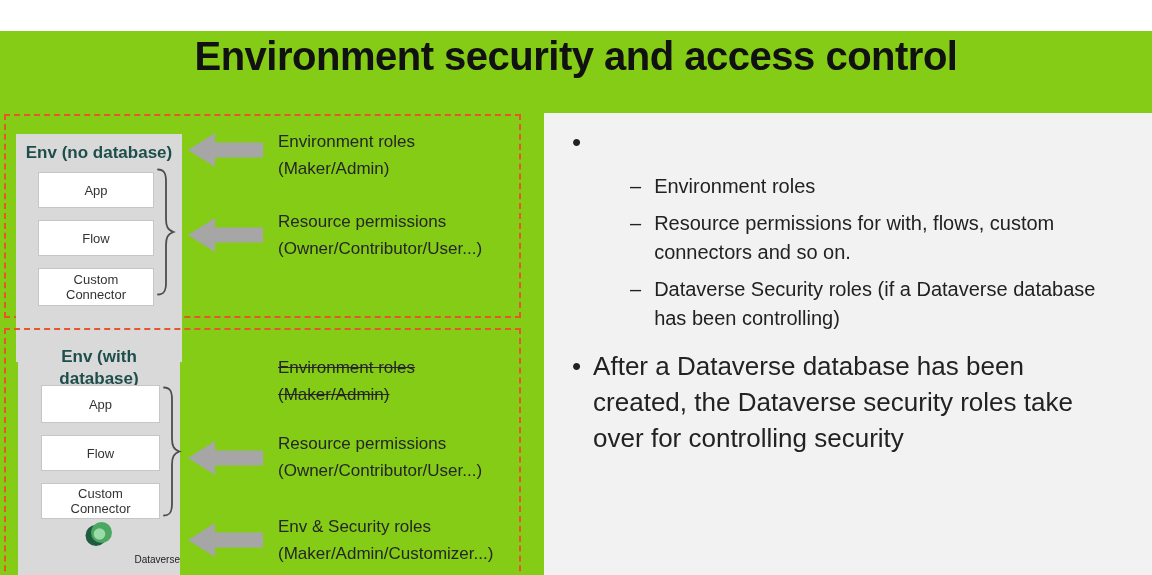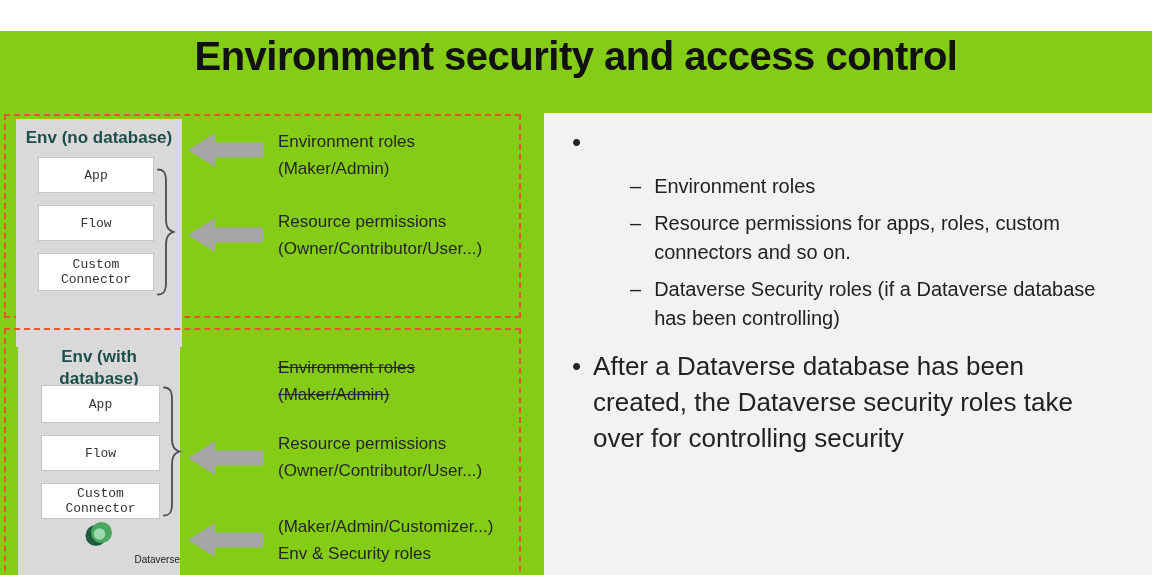--- a/index.html
+++ b/index.html
@@ -12,33 +12,33 @@
     position:absolute; top:3px; left:0; width:100%; text-align:center;
     font-size:40px; font-weight:700; color:#111; letter-spacing:-0.5px;
   }
   
   .dashed-box { position:absolute; border:2px dashed #E8542C; }
   .sec-top    { left:4px;  top:83px;  width:517px; height:204px; }
   .sec-bottom { left:4px;  top:297px; width:517px; height:273px; }
 
   
   .env-box { position:absolute; background:#d9d9d9; }
-  .env1 { left:10px; top:3px; width:166px; height:228px; }
+  .env1 { left:10px; top:18px; width:166px; height:228px; }
   .env2 { left:12px; top:11px; width:162px; height:308px; }
   .env-title {
     position:absolute; left:0; width:100%; text-align:center;
     color:#1E4E4B; font-weight:700; font-size:17px; line-height:22px;
   }
   .env1 .env-title { top:8px; }
   .env2 .env-title { top:5px; padding:0 18px; }
 
   .item {
     position:absolute; background:#ffffff; border:1px solid #c6c6c6;
     display:flex; align-items:center; justify-content:center; text-align:center;
-    font-size:13px; color:#333; line-height:15px; padding:0 8px;font-family:Liberation Mono, monospace;
+    font-size:13px; color:#333; line-height:15px; padding:0 8px;
   }
   .env1 .i1 { left:22px; top:38px;  width:116px; height:36px; }
   .env1 .i2 { left:22px; top:86px;  width:116px; height:36px; }
   .env1 .i3 { left:22px; top:134px; width:116px; height:38px; }
   .env2 .i1 { left:23px; top:44px;  width:119px; height:38px; }
   .env2 .i2 { left:23px; top:94px;  width:119px; height:36px; }
   .env2 .i3 { left:23px; top:142px; width:119px; height:36px; }
 
   .brace { position:absolute; }
   .brace1 { left:150px; top:52px; }
@@ -134,37 +134,37 @@
       <span class="st">Environment roles</span>
       <span class="st">(Maker/Admin)</span>
     </div>
     <div class="block-arrow a2"></div>
     <div class="anno l2">
       <span>Resource permissions</span>
       <span>(Owner/Contributor/User...)</span>
     </div>
     <div class="block-arrow a3"></div>
     <div class="anno l3">
+      <span>Env &amp; Security roles</span>
       <span>(Maker/Admin/Customizer...)</span>
-      <span>Env &amp; Security roles</span>
     </div>
   </div>
 
   <div class="notes">
     <div class="nb nb1">
       <span class="glyph">•</span>
     </div>
     <div class="sub-list">
       <div class="sub-item">
         <span class="glyph">–</span>
         <span class="text">Environment roles</span>
       </div>
       <div class="sub-item">
         <span class="glyph">–</span>
-        <span class="text">Resource permissions for apps, roles, custom connectors and so on.</span>
+        <span class="text">Resource permissions for with, flows, custom connectors and so on.</span>
       </div>
       <div class="sub-item">
         <span class="glyph">–</span>
         <span class="text">Dataverse Security roles (if a Dataverse database has been controlling)</span>
       </div>
     </div>
     <div class="nb nb2">
       <span class="glyph">•</span>
       <span class="text">After a Dataverse database has been created, the Dataverse security roles take over for controlling security</span>
     </div>

